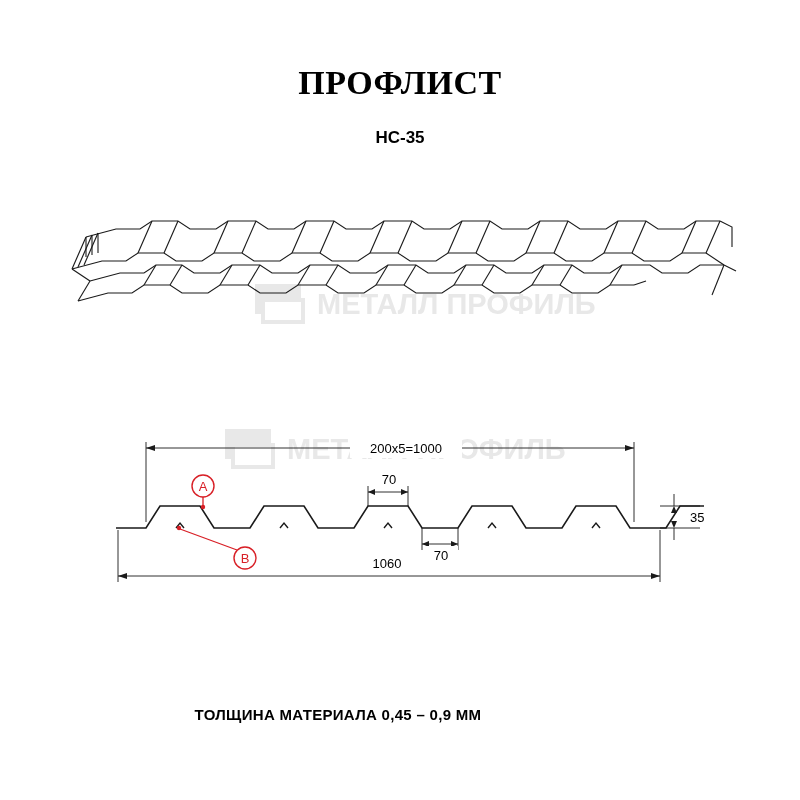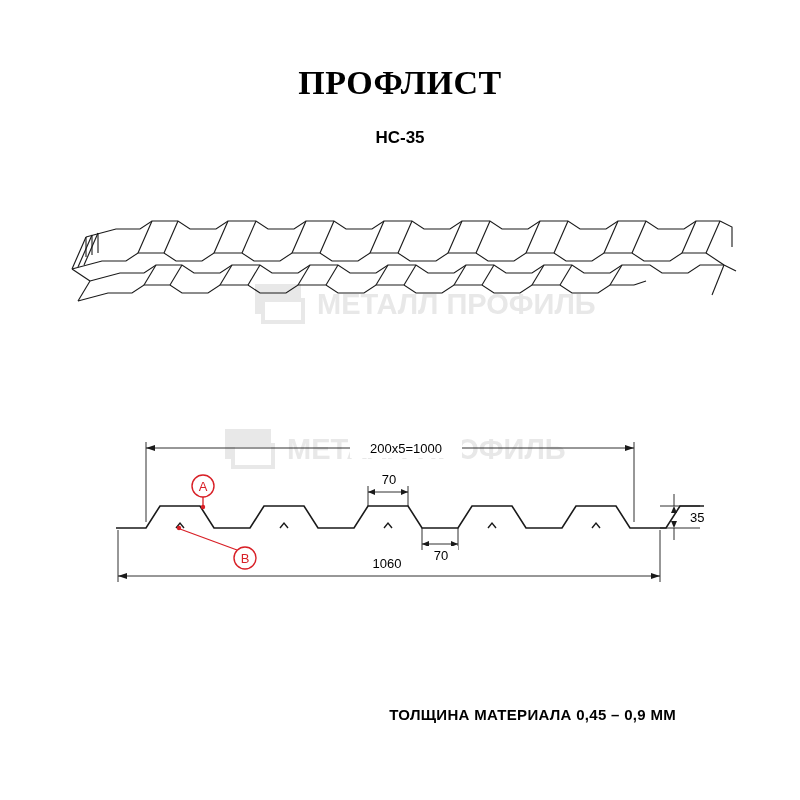--- a/index.html
+++ b/index.html
@@ -39,21 +39,21 @@
     text-align: center;
     font-size: 17px;
     font-weight: bold;
     margin-top: 12px;
   }
   .footer-note {
     position: absolute;
     top: 706px;
     left: 0;
     width: 676px;
-    text-align: right;
+    text-align: center;
     font-size: 15px;
     font-weight: bold;
     letter-spacing: 0.3px;
   }
   .iso-wrap {
     position: absolute;
     top: 195px;
     left: 60px;
     width: 690px;
     height: 160px;

